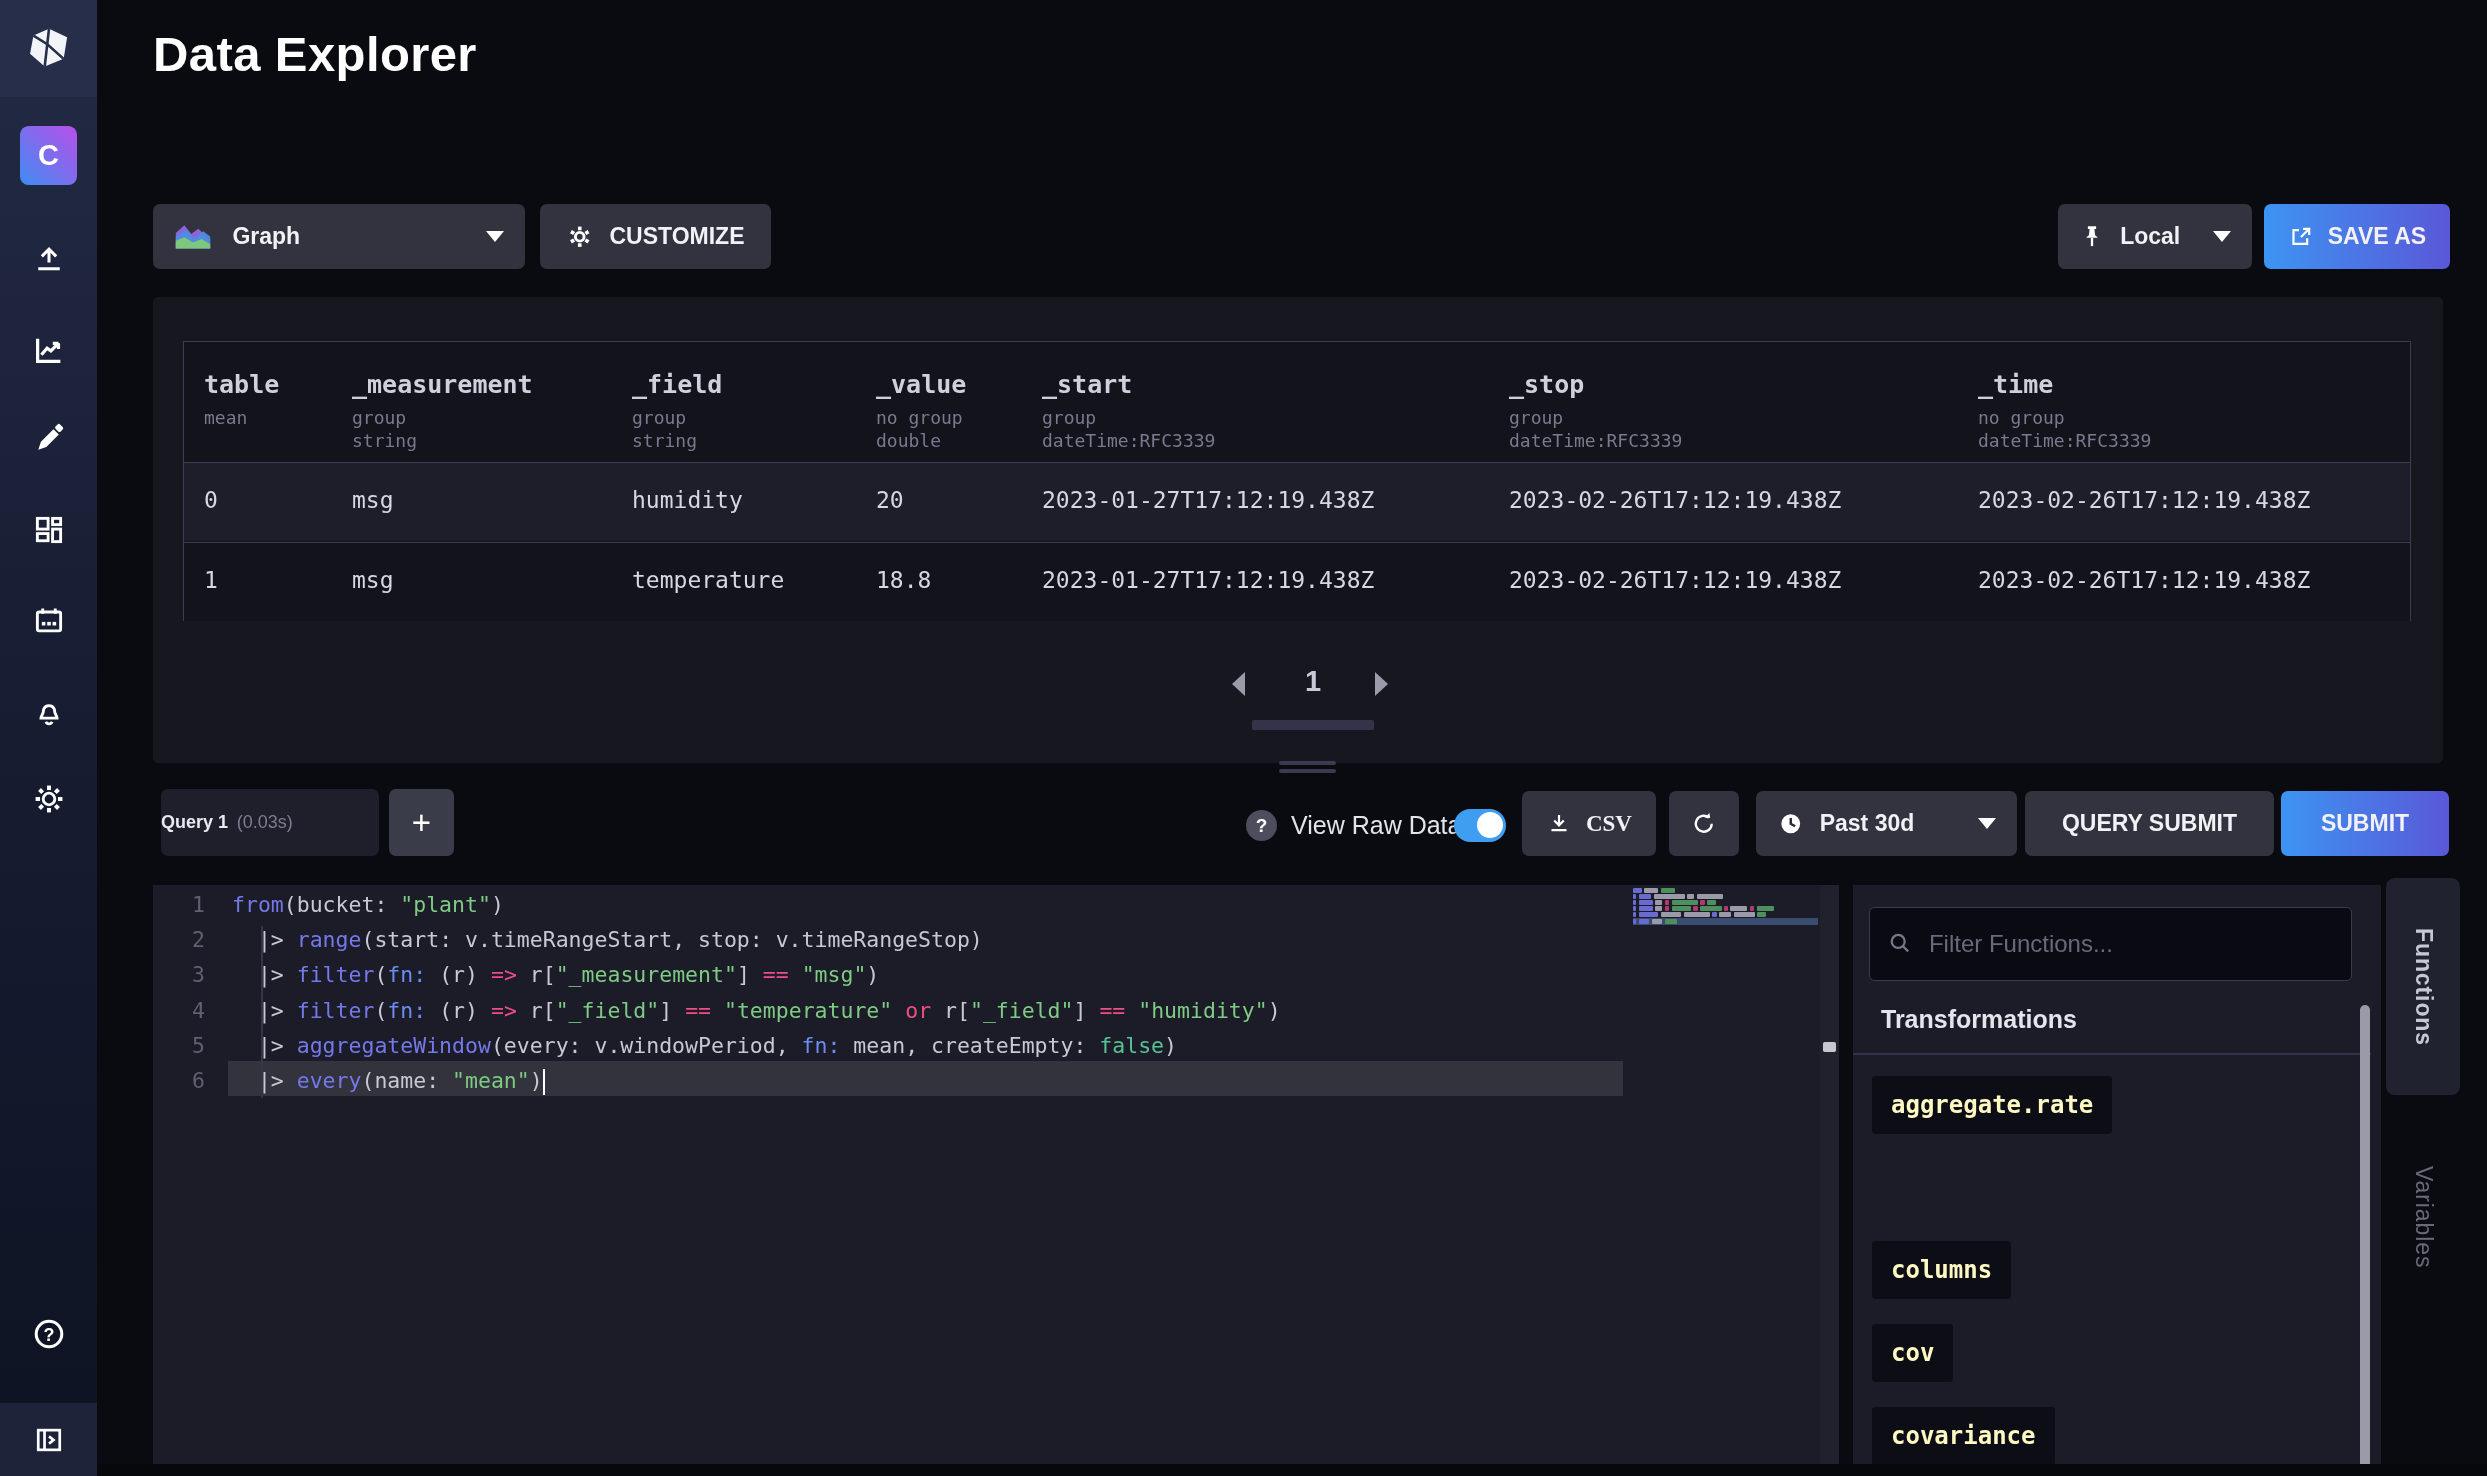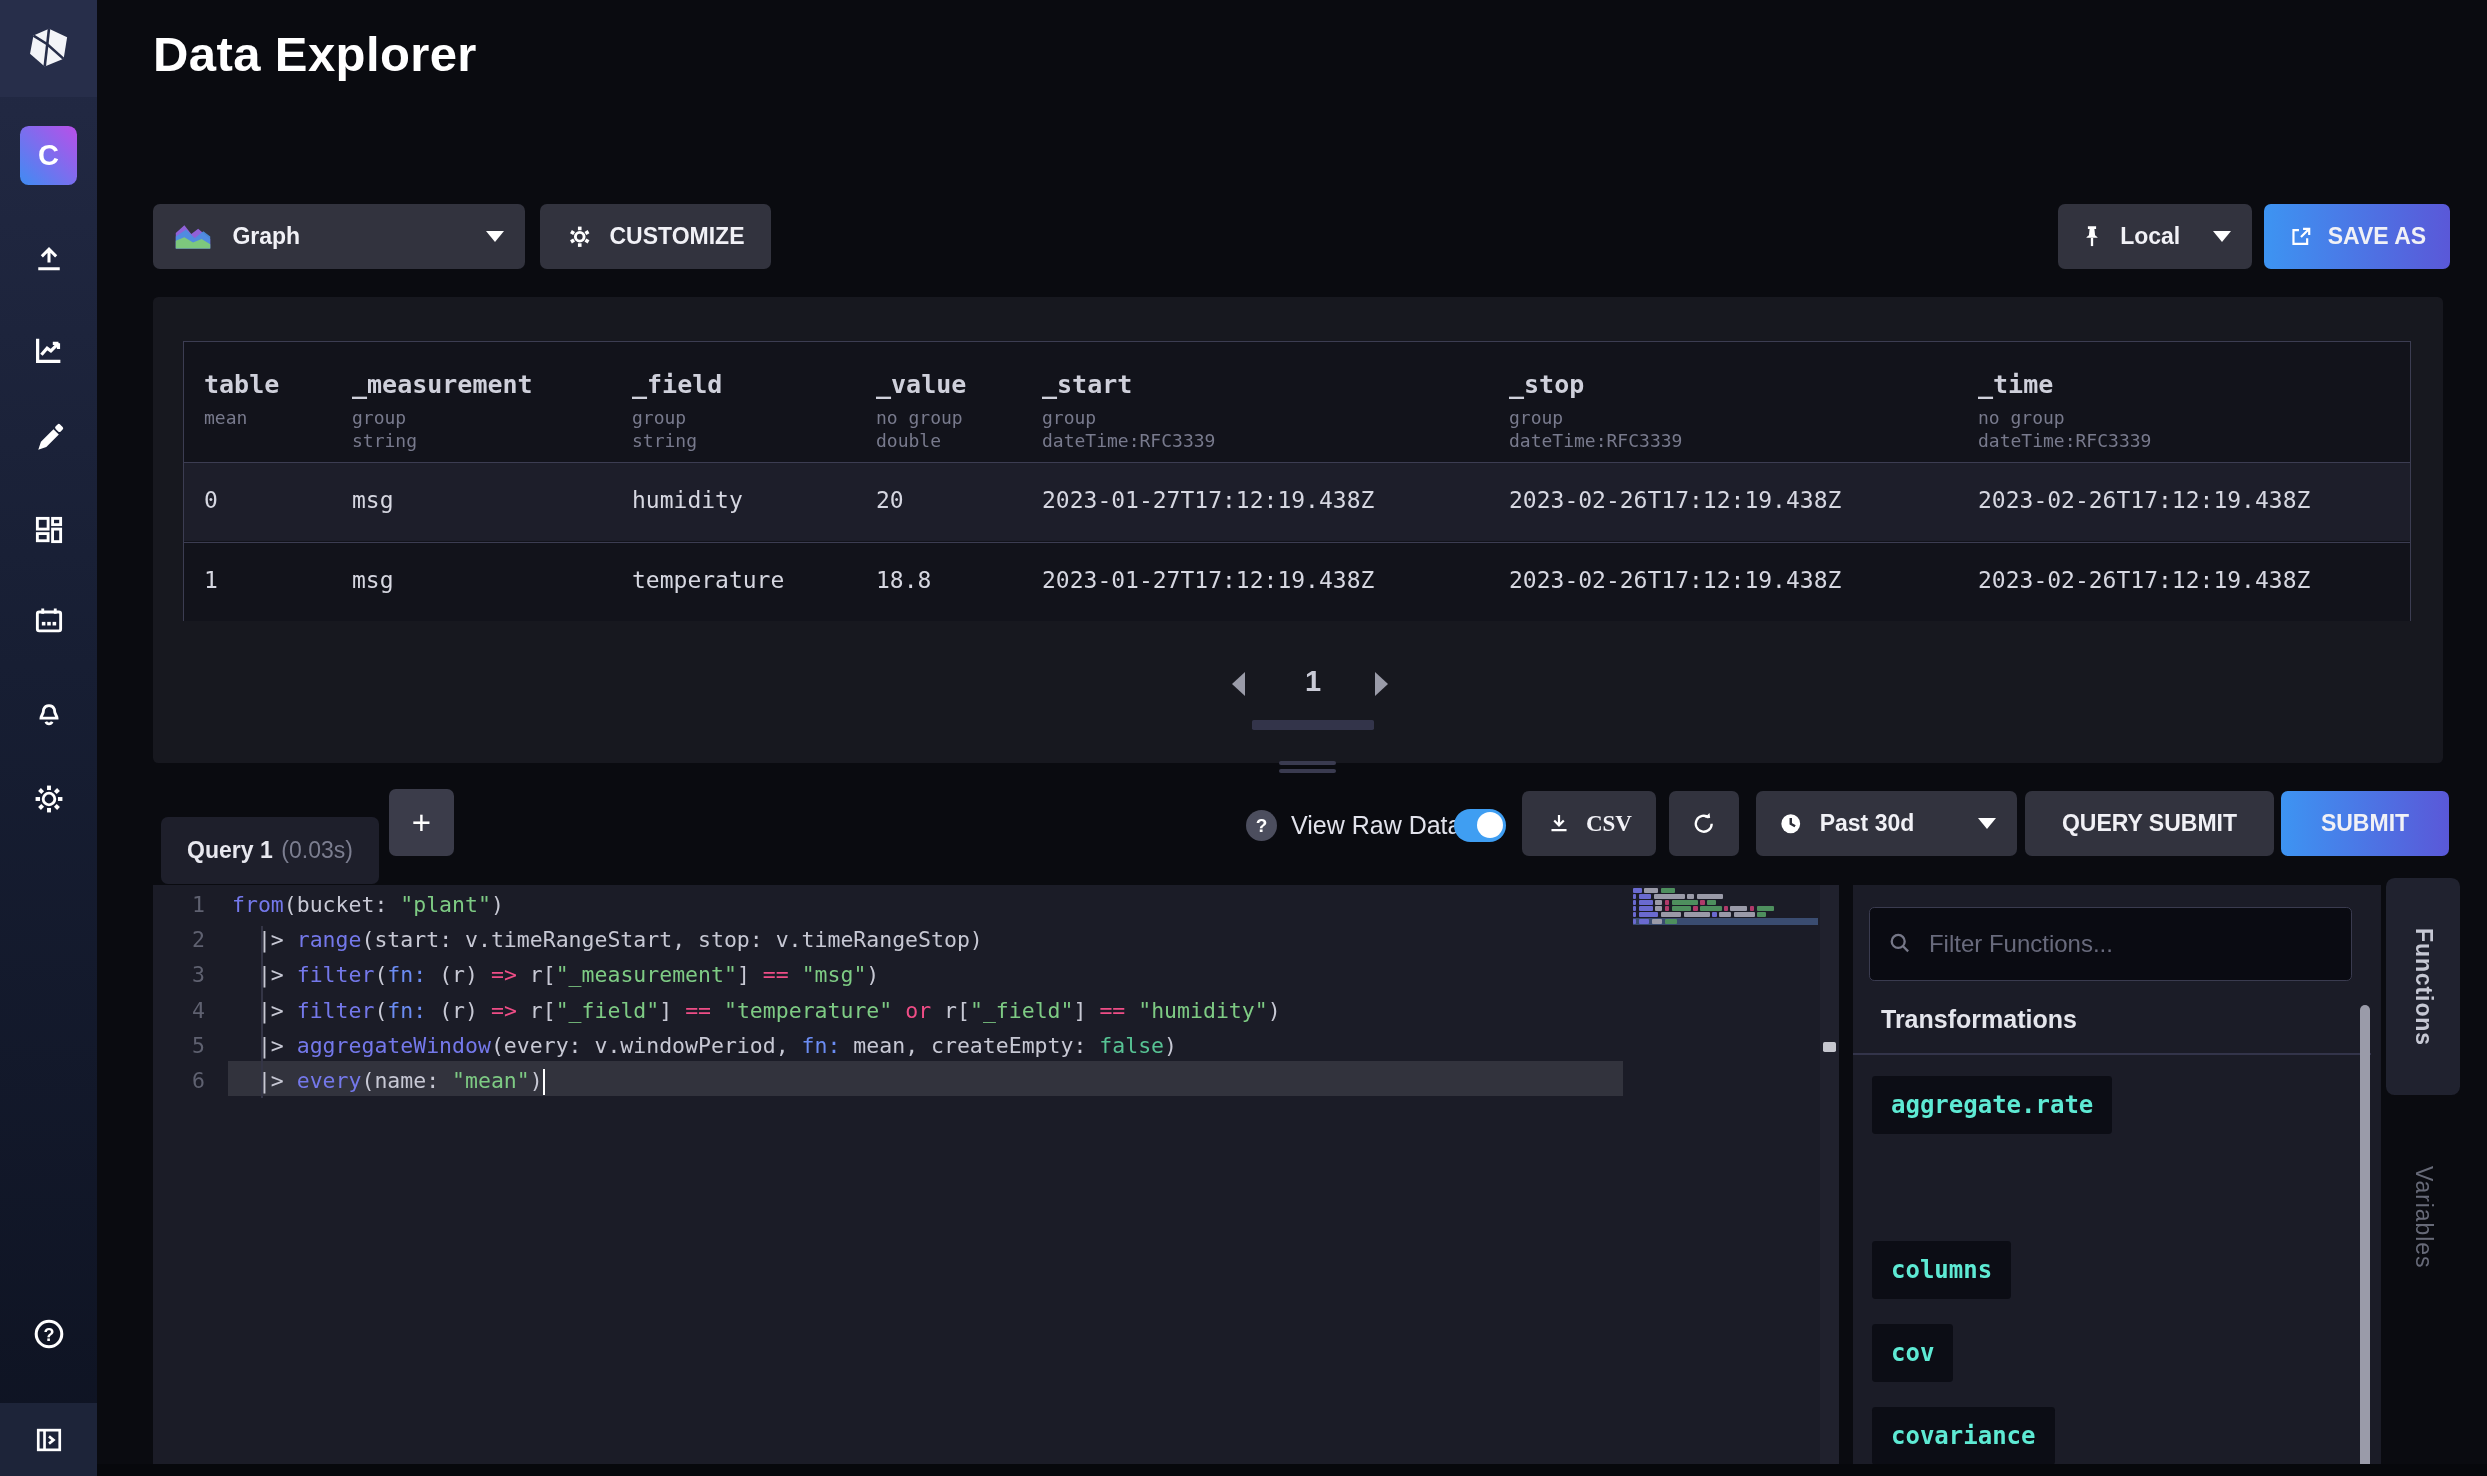--- a/index.html
+++ b/index.html
@@ -39,21 +39,21 @@
   .td{position:absolute;top:24px;font-size:23px;font-weight:500;color:#d6d7e1;white-space:nowrap;}
   .c1{left:20px}.c2{left:168px}.c3{left:448px}.c4{left:692px}.c5{left:858px}.c6{left:1325px}.c7{left:1794px}
   .page-arrow{width:0;height:0;border-top:12px solid transparent;border-bottom:12px solid transparent;cursor:pointer;}
   #pg-left{left:1079px;top:375px;border-right:13.8px solid #9a9ba8;}
   #pg-right{left:1222px;top:375px;border-left:13.8px solid #9a9ba8;}
   #pg-num{left:1136px;top:368px;width:48px;text-align:center;font-size:29px;font-weight:bold;color:#c9cad6;}
   #pg-underline{left:1099px;top:423px;width:122px;height:10.3px;background:#33344a;border-radius:1.7px;}
   .drag-line{left:1279px;width:57px;height:4.3px;background:#3a3b50;border-radius:2.6px;}
   
   #query-tab{left:161px;top:789px;width:218px;height:67px;background:#1e1f2b;border-radius:6.9px;
-             display:flex;align-items:center;justify-content:center;font-size:23px;cursor:pointer;margin-top:28px;}
+             display:flex;align-items:center;justify-content:flex-start;font-size:18px;cursor:pointer;}
   #query-tab .dur{color:#7c7e90;margin-left:8.6px;font-weight:normal;}
   #add-query{left:389px;top:789px;width:65px;height:67px;background:#3b3c4a;border-radius:6.9px;
              display:flex;align-items:center;justify-content:center;font-size:33px;color:#fff;cursor:pointer;}
   #raw-help{left:1246px;top:810px;width:31px;height:31px;border-radius:50%;background:#4c4e5e;
             display:flex;align-items:center;justify-content:center;font-size:19px;font-weight:bold;color:#fff;cursor:pointer;}
   #raw-label{left:1291px;top:811px;font-size:25px;color:#e2e3ec;}
   #raw-toggle{left:1454px;top:809px;width:52px;height:33px;border-radius:16.4px;background:#3f9ef2;cursor:pointer;}
   #raw-toggle .knob{position:absolute;right:3.4px;top:3.4px;width:26px;height:26px;border-radius:50%;background:#fff;}
   
   #editor{left:153px;top:885px;width:1686px;height:579px;background:#1b1c27;
@@ -75,21 +75,21 @@
   
   #fn-panel{left:1853px;top:885px;width:528px;height:579px;background:#1b1c27;}
   #fn-search{position:absolute;left:16.4px;top:22.4px;width:483px;height:74px;box-sizing:border-box;
              background:#0a0b12;border:1.7px solid #3a3b4f;border-radius:5.2px;display:flex;align-items:center;}
   #fn-search input{flex:1;background:transparent;border:none;outline:none;color:#c9cad6;
                    font-size:24px;font-family:"Liberation Sans",sans-serif;}
   #fn-search input::placeholder{color:#686a7c;}
   #fn-heading{position:absolute;left:28px;top:120px;font-size:25px;font-weight:bold;color:#e4e5ec;}
   #fn-divider{position:absolute;left:0px;top:168px;width:518px;height:1.7px;background:#33344a;}
   .chip{position:absolute;left:19px;height:58px;line-height:58px;padding:0 19px;background:#0c0d15;border-radius:3.4px;
-        font-family:"DejaVu Sans Mono",monospace;font-weight:bold;font-size:24px;color:#5eead4;cursor:pointer;white-space:nowrap;}
+        font-family:"DejaVu Sans Mono",monospace;font-weight:bold;font-size:24px;color:#fef9c3;cursor:pointer;white-space:nowrap;}
   #fn-scroll{position:absolute;left:507px;top:120px;width:9.5px;height:465px;background:#9a9ba9;border-radius:5.2px;}
   .side-tab{left:2386px;width:74px;display:flex;align-items:center;justify-content:center;cursor:pointer;
             writing-mode:vertical-rl;font-size:23px;letter-spacing:0.9px;}
   #tab-functions{top:878px;height:217px;background:#20222f;border-radius:8.6px;color:#c6c8d4;font-weight:bold;}
   #tab-variables{top:1110px;height:215px;color:#676a78;}
   #bottom-strip{left:97px;top:1464px;width:2390px;height:13px;background:#07080c;}
   svg{display:block;}
 </style>
 </head>
 <body>

